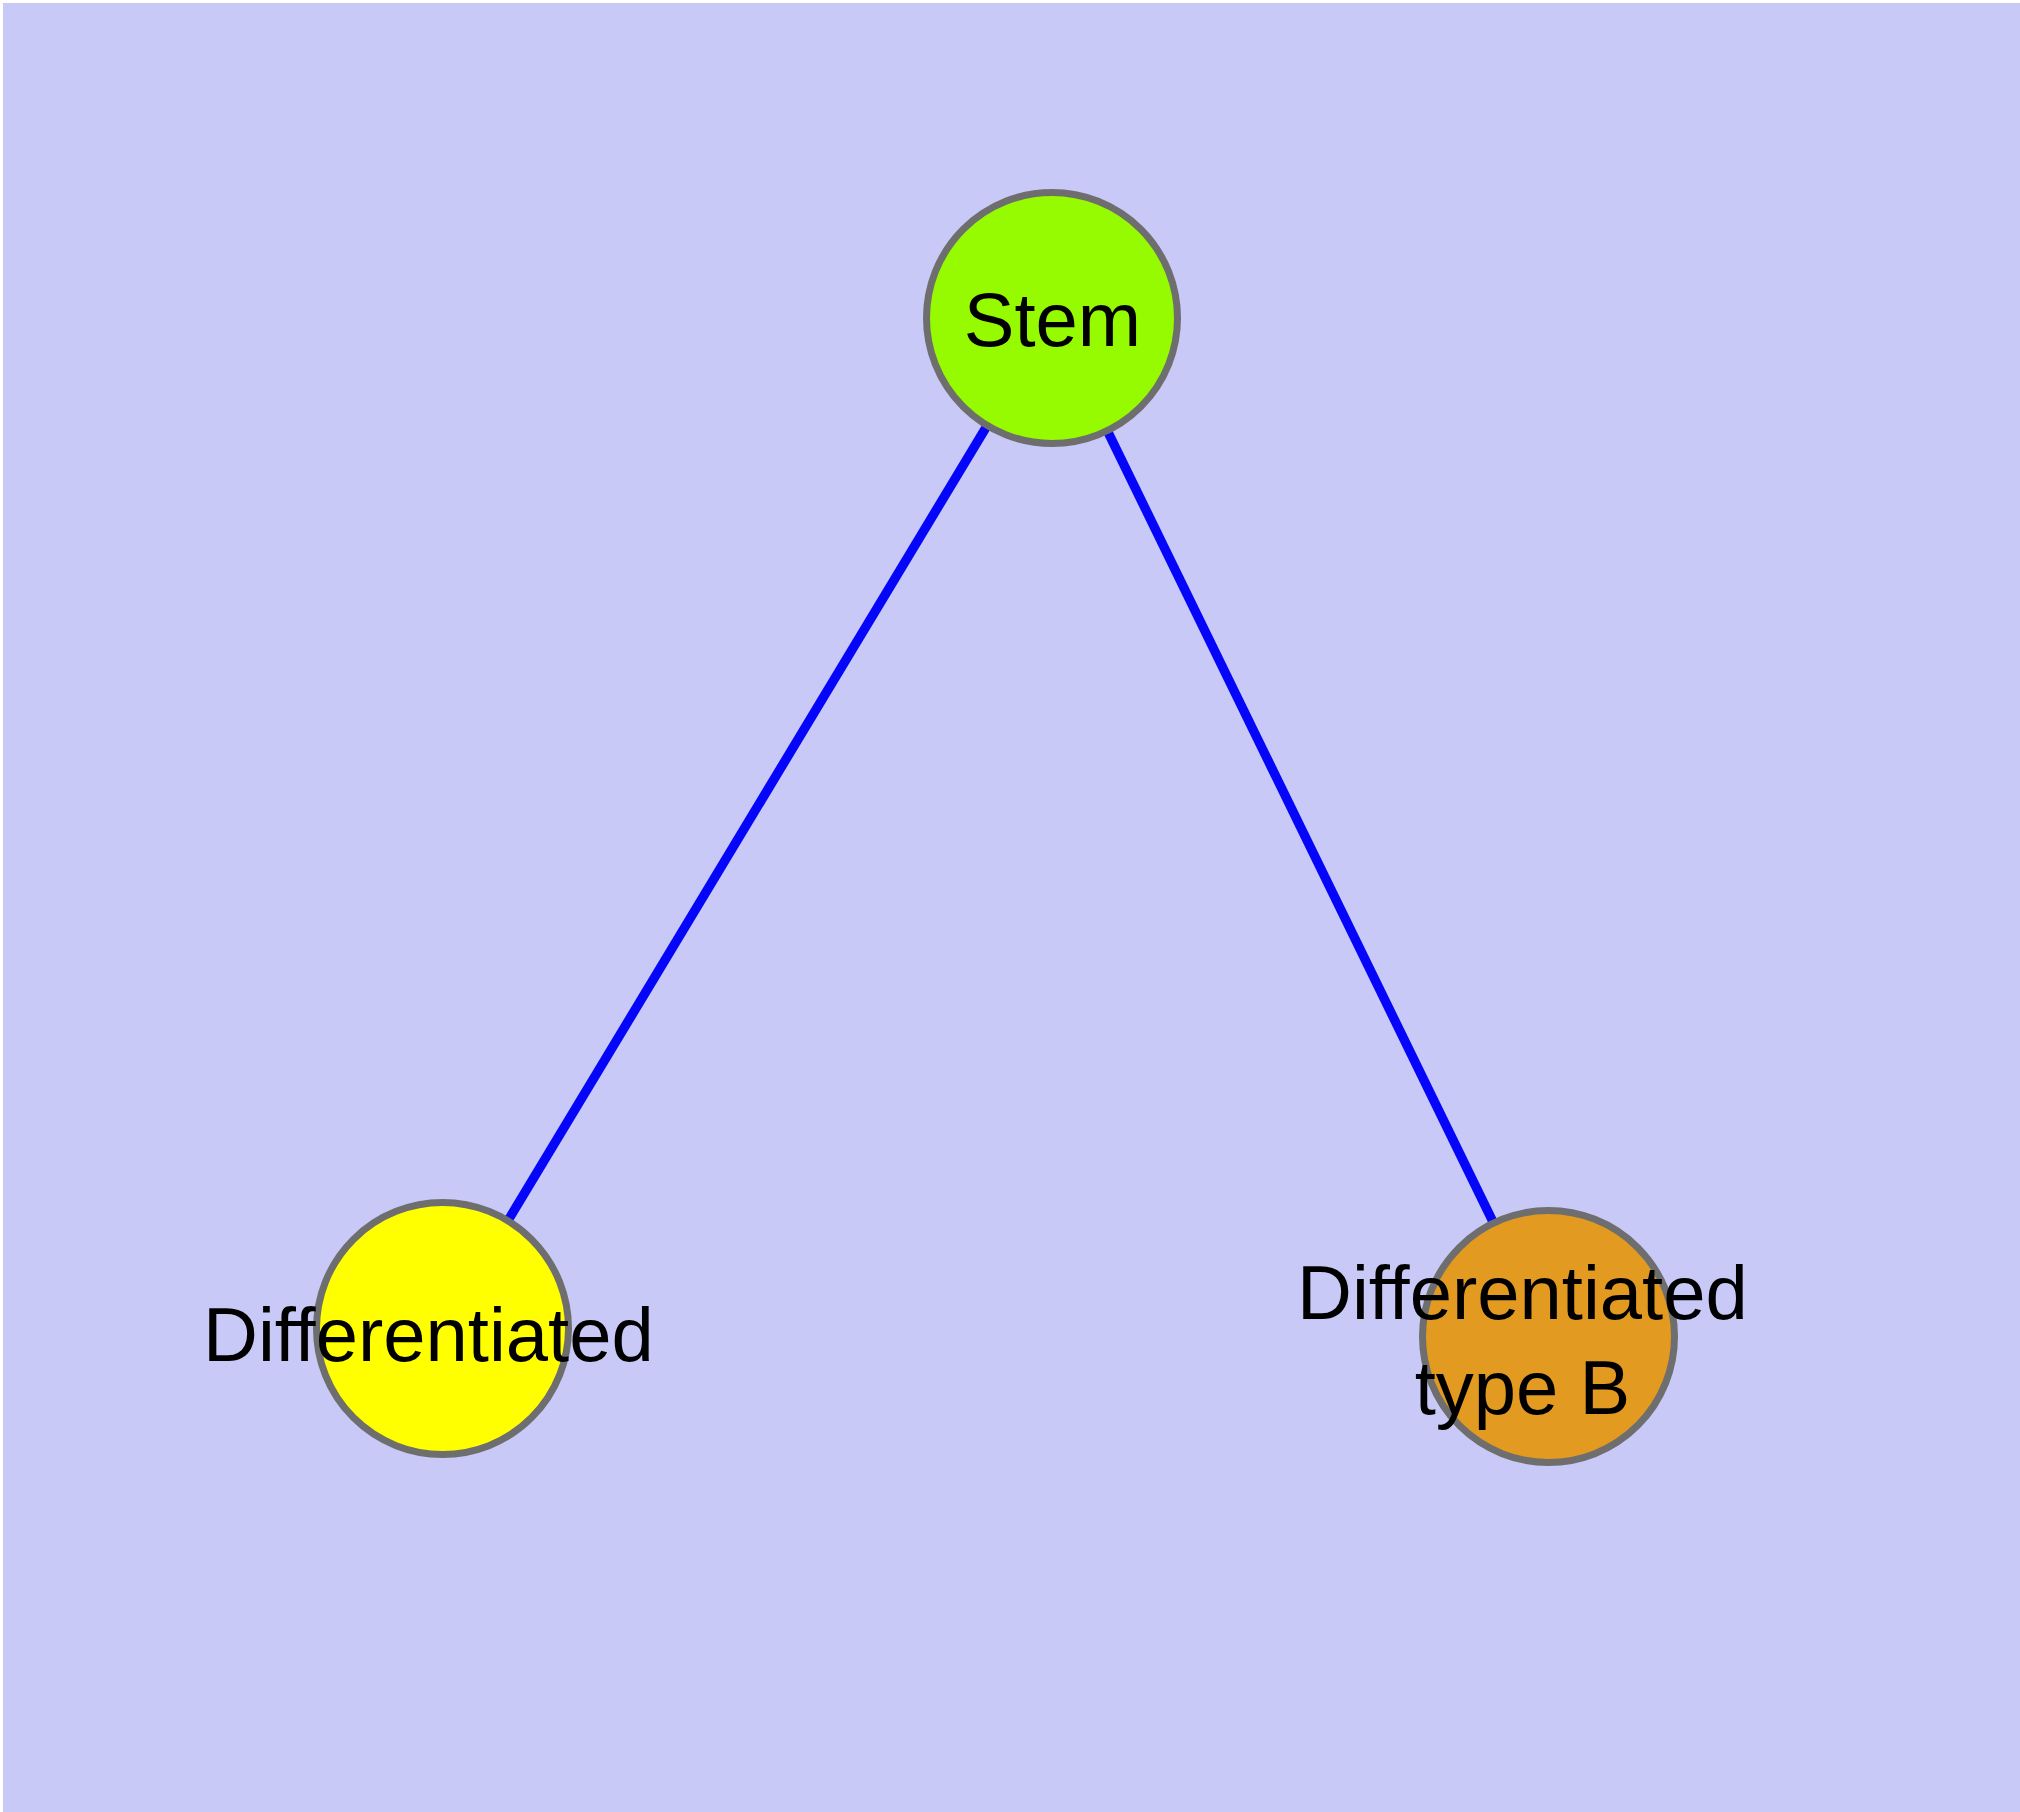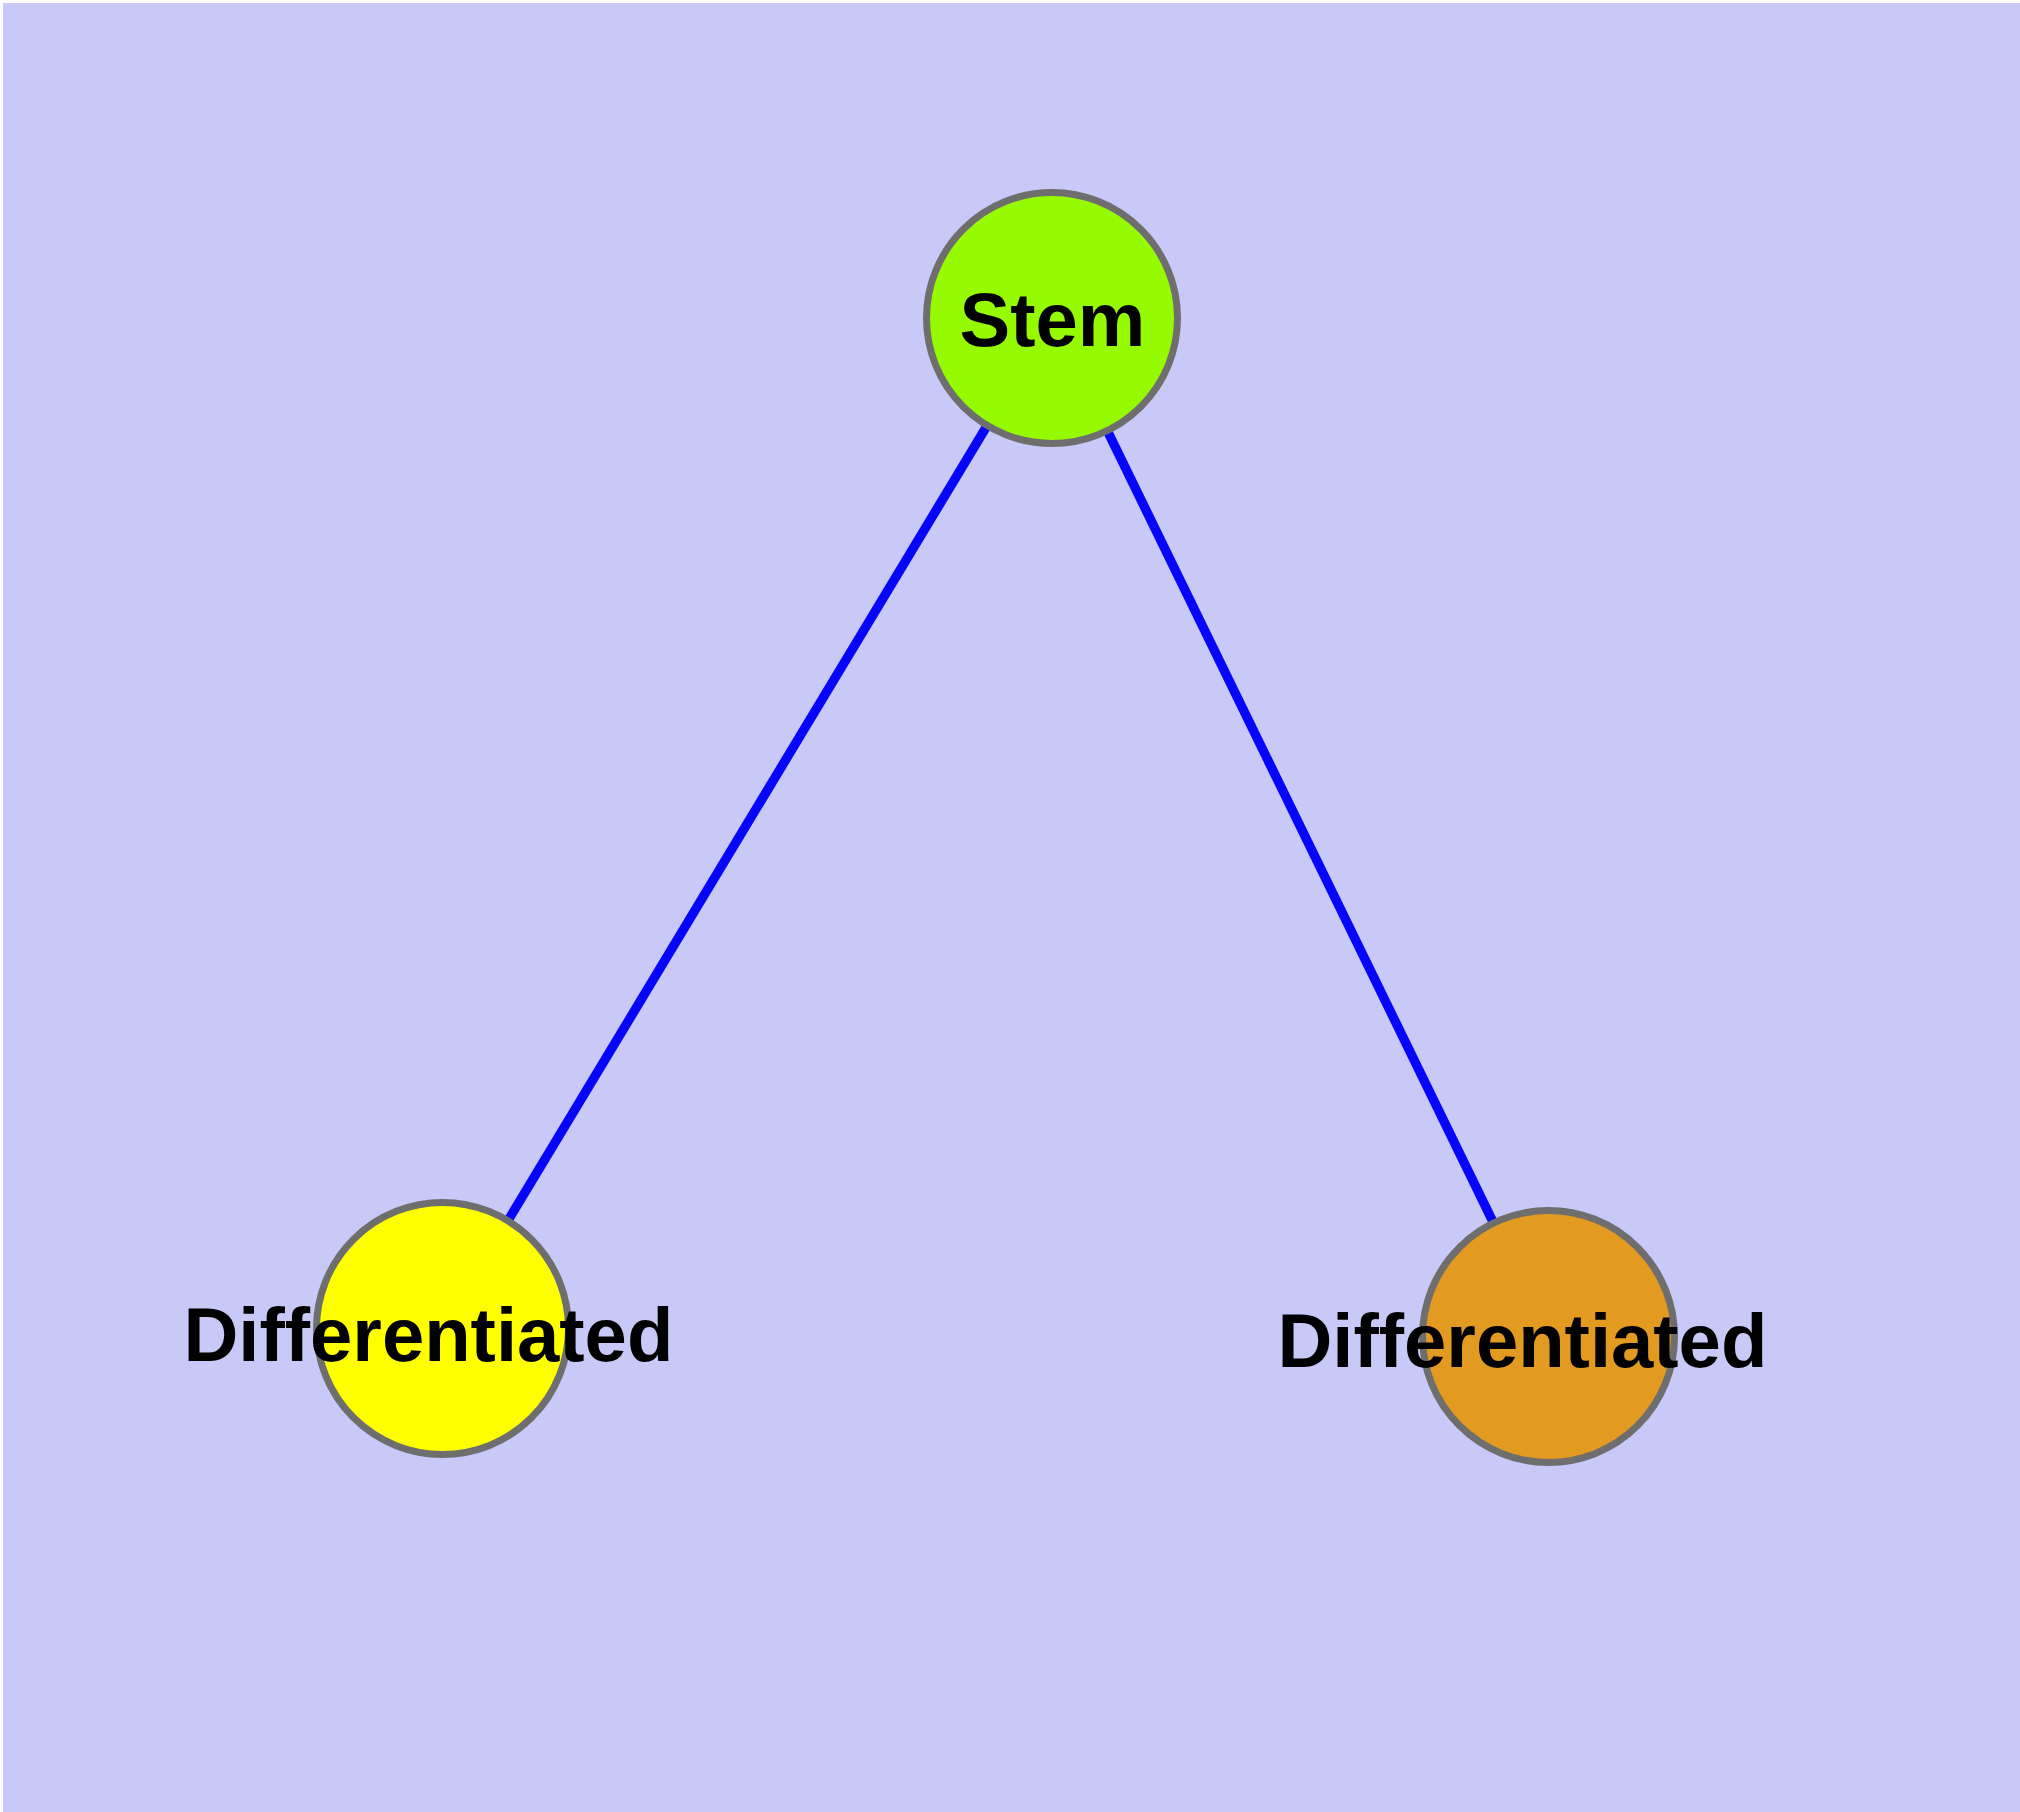--- a/index.html
+++ b/index.html
@@ -30,21 +30,21 @@
     position: absolute;
     border-radius: 50%;
     box-sizing: border-box;
     z-index: 2;
   }
   .node-label {
     position: absolute;
     transform: translate(-50%, -50%);
     z-index: 3;
     color: #000000;
-    font-weight: bold;
+    font-weight: normal;
     font-size: 76px;
     line-height: 95px;
     text-align: center;
     white-space: nowrap;
   }
   .node-label span { display: block; }
 </style>
 </head>
 <body>
 
@@ -61,15 +61,16 @@
   <div class="node-label" id="label-stem" style="left: 1049px; top: 316px; color: rgb(0, 0, 0);">
     <span>Stem</span>
   </div>
 
   <div class="node-label" id="label-type-a" style="left: 425px; top: 1331px; color: rgb(0, 0, 0);">
     <span>Differentiated</span>
   </div>
 
   <div class="node-label" id="label-type-b" style="left: 1519px; top: 1337px; color: rgb(0, 0, 0);">
     <span>Differentiated</span>
+    <span>type B</span>
   </div>
 </div>
 
 
 </body></html>

